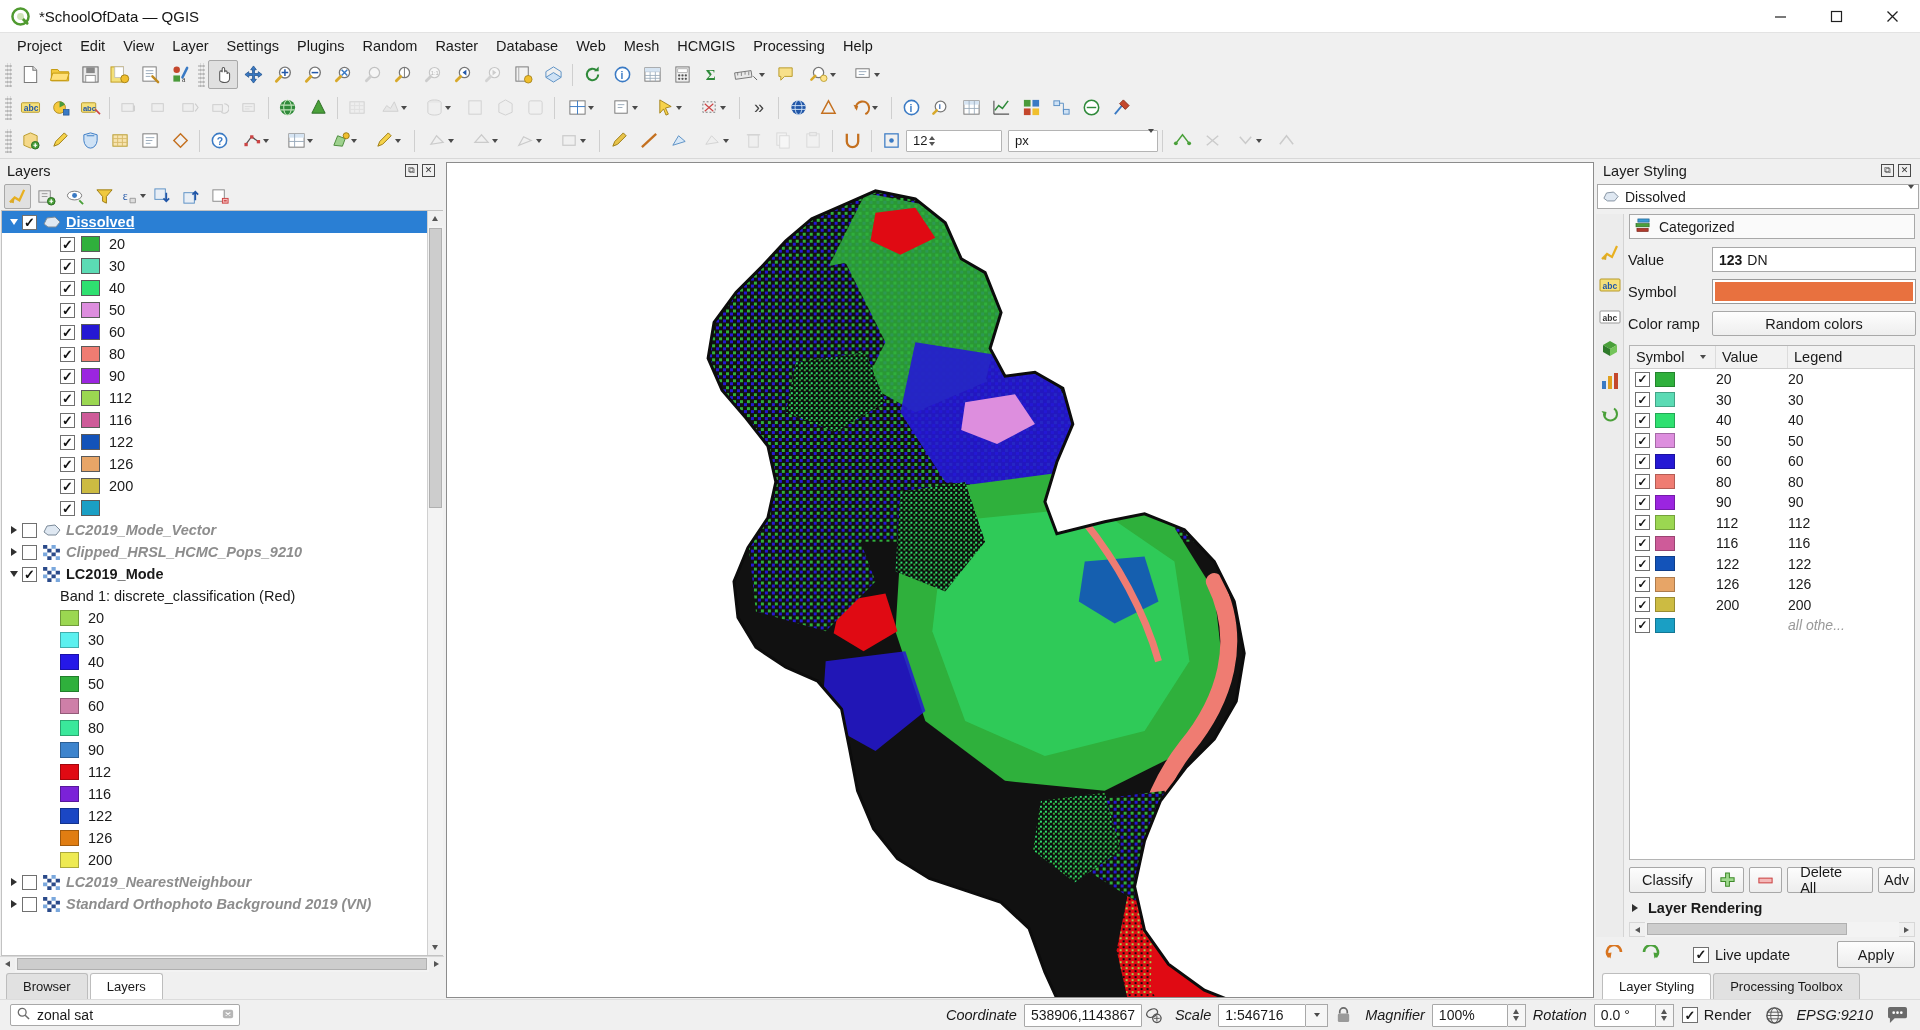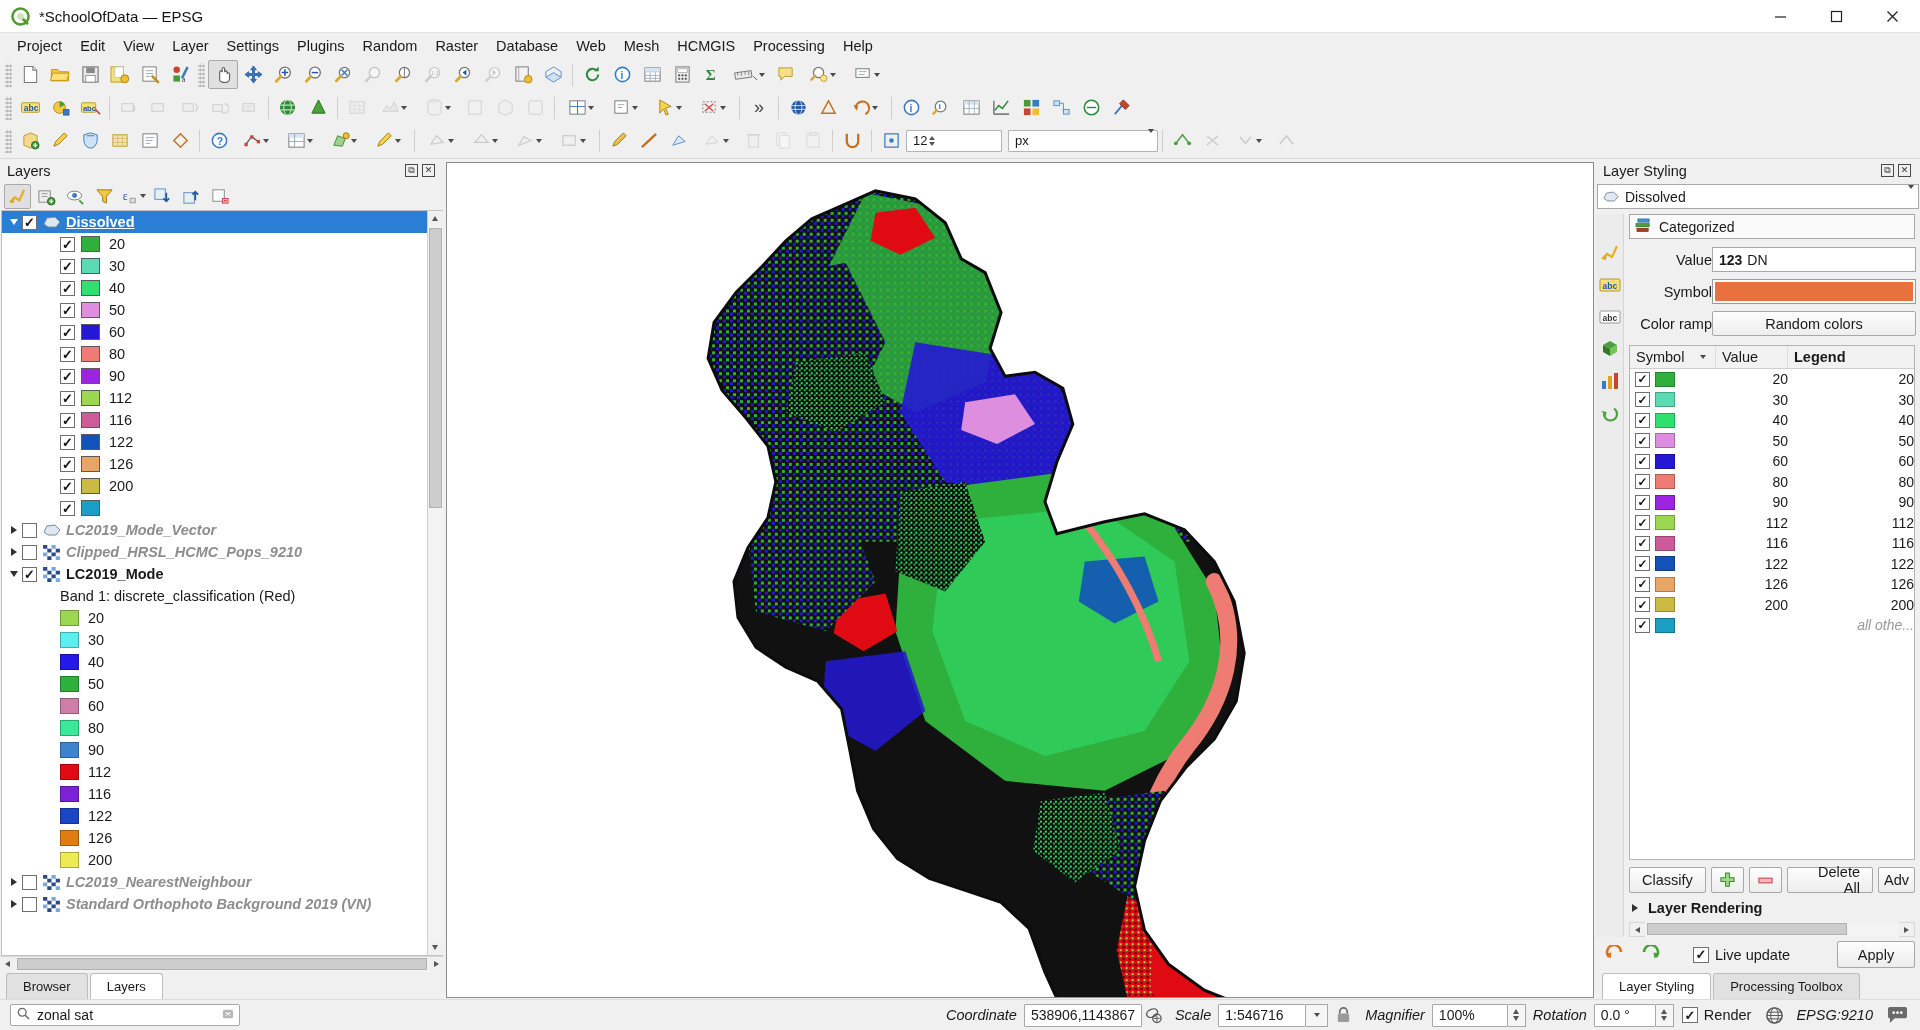--- a/index.html
+++ b/index.html
@@ -62,21 +62,21 @@
   .tb-combo .cb-arrow { margin-left: auto; padding-left: 6px; }
   .spin-btns { display: flex; flex-direction: column; justify-content: center; margin-left: 2px; }
   .spin-btns i {
     display: block; width: 0; height: 0; border-left: 3.2px solid transparent;
     border-right: 3.2px solid transparent; margin: 1px 0;
   }
   .spin-btns i.up { border-bottom: 4px solid #555; }
   .spin-btns i.dn { border-top: 4px solid #555; }
 
   
-  .body { flex: 1; display: flex; min-height: 0; text-align: right; }
+  .body { flex: 1; display: flex; min-height: 0; }
 
   
   .leftpanel { width: 444px; display: flex; flex-direction: column; background: #f0f0f0; flex: none; }
   .panel-title {
     height: 23px; display: flex; align-items: center; padding: 0 4px 0 7px;
     font-size: 14.5px; color: #1a1a1a;
   }
   .panel-title .pt-btns { margin-left: auto; display: flex; gap: 4px; padding-right: 5px; }
   .panel-ico-sq {
     width: 13px; height: 13px; border: 1px solid #4a4a4a; display: flex; align-items: center;
@@ -166,21 +166,21 @@
   .ls-symbol-fill { width: 100%; height: 100%; }
   .ls-btn {
     flex: 1; height: 25px; border: 1px solid #a8a8a8; background: linear-gradient(#fdfdfd,#eeeeee);
     display: flex; align-items: center; justify-content: center; font-size: 14.5px; border-radius: 2px;
   }
   .cat-table { flex: 1; border: 1px solid #b4b4b4; background: #fff; display: flex; flex-direction: column; min-height: 0; margin: 2px 1px 0 1px; }
   .cat-head { display: flex; height: 23px; background: #f2f2f2; border-bottom: 1px solid #cfcfcf; flex: none; }
   .cat-head .ch { font-size: 14.5px; display: flex; align-items: center; padding-left: 6px; border-right: 1px solid #dcdcdc; }
   .cat-head .ch.sym { width: 86px; }
   .cat-head .ch.val { width: 72px; }
-  .cat-head .ch.leg { flex: 1; border-right: none; font-weight: bold; }
+  .cat-head .ch.leg { flex: 1; border-right: none; }
   .cat-rows { flex: 1; overflow: hidden; }
   .cat-row { display: flex; height: 20.5px; align-items: center; }
   .cat-row .c-sym { width: 86px; display: flex; align-items: center; padding-left: 5px; }
   .cat-row .c-sym .ck {
     width: 15px; height: 15px; border: 1px solid #707070; background: #fff; display: flex;
     align-items: center; justify-content: center; margin-right: 5px; flex: none;
   }
   .cat-row .c-sym .ck span { font-size: 12px; font-weight: bold; color: #111; line-height: 1; }
   .cat-row .c-sym .sw { width: 20px; height: 15px; border: 1px solid rgba(0,0,0,0.25); flex: none; }
   .cat-row .c-val { width: 72px; font-size: 14px; }
@@ -247,21 +247,21 @@
 <div class="app">
 
   <div class="titlebar">
     <span class="qgis-logo">
       <svg width="19" height="19" viewBox="0 0 20 20">
         <circle cx="10" cy="10" r="8.5" fill="none" stroke="#4f9a2f" stroke-width="2.6"></circle>
         <path d="M11 11 L17 17" stroke="#4f9a2f" stroke-width="3" stroke-linecap="round"></path>
         <circle cx="10" cy="10" r="3.6" fill="#cfe3b8"></circle>
       </svg>
     </span>
-    <span class="title-text">*SchoolOfData — EPSG</span>
+    <span class="title-text">*SchoolOfData — QGIS</span>
     <div class="win-btns">
       <div>
         <svg width="13" height="13" viewBox="0 0 13 13">
             <path d="M1 7 H12" stroke="#202020" stroke-width="1.2"></path>
           </svg>
       </div>
       <div>
         <svg width="13" height="13" viewBox="0 0 13 13">
             <rect x="1.5" y="1.5" width="10" height="10" fill="none" stroke="#202020" stroke-width="1.2"></rect>
           </svg>

